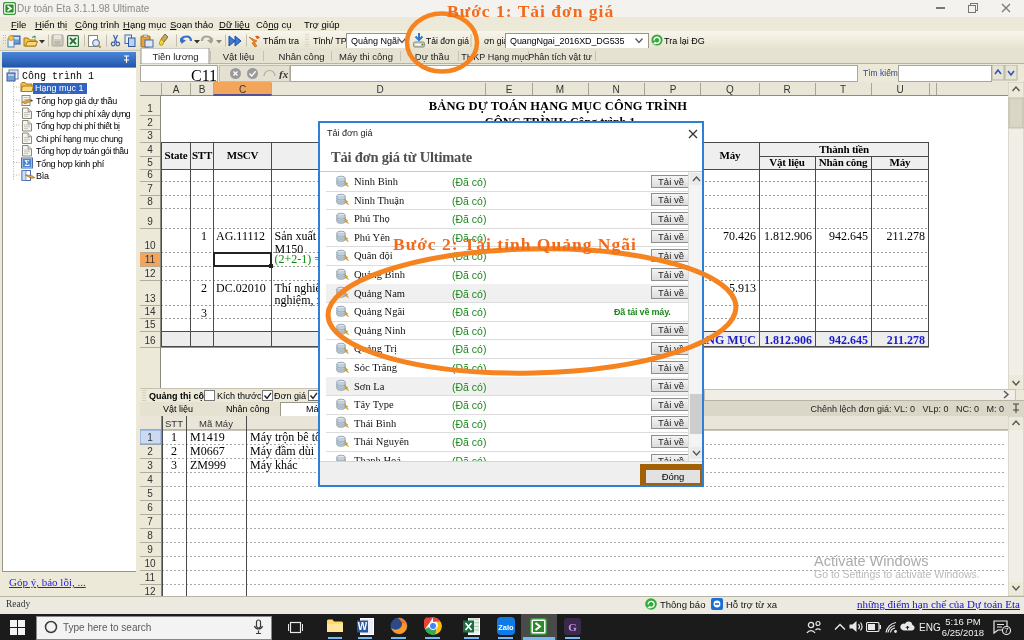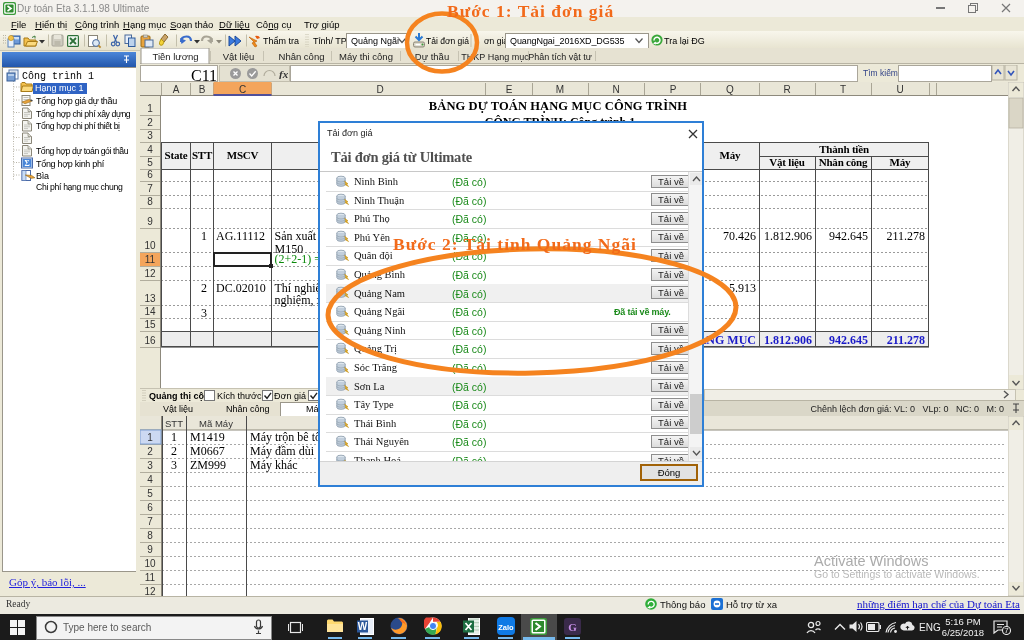--- a/index.html
+++ b/index.html
@@ -212,21 +212,21 @@
   <rect x="1" y="0.5" width="8.5" height="10" fill="#fff" stroke="#4a6aa8"></rect>
   <path d="M1 0.5 h4 v10 h-4 Z" fill="#c8dcf4" stroke="#4a6aa8" stroke-width="0.6"></path>
   <path d="M5 4 l5.5 3 l2 3.5 l-3.6 -1 Z" fill="#e8a33d" stroke="#9a6a14" stroke-width="0.6" transform="rotate(-25 7 6)"></path>
  </g>
 </svg>
 <div class="a nosel" style="left:22px;top:71px;font-size:10px;font-family:Liberation Mono, monospace;">Công trình 1</div>
 <div class="a nosel" style="left:33px;top:83px;background:#2f63c4;color:#fff;padding:0 3px 1px 2px;font-size:9px;">Hạng mục 1</div>
 <div class="a nosel" style="left:36px;top:96px;font-size:9px;letter-spacing:-0.3px;">Tổng hợp giá dự thầu</div>
 <div class="a nosel" style="left:36px;top:108.5px;font-size:8.7px;letter-spacing:-0.4px;">Tổng hợp chi phí xây dựng</div>
 <div class="a nosel" style="left:36px;top:121px;font-size:8.7px;letter-spacing:-0.4px;">Tổng hợp chi phí thiết bị</div>
-<div class="a nosel" style="left:36px;top:133.5px;font-size:8.7px;letter-spacing:-0.35px;margin-top:48px;">Chi phí hạng mục chung</div>
+<div class="a nosel" style="left:36px;top:133.5px;font-size:8.7px;letter-spacing:-0.35px;">Chi phí hạng mục chung</div>
 <div class="a nosel" style="left:36px;top:146px;font-size:8.7px;letter-spacing:-0.45px;">Tổng hợp dự toán gói thầu</div>
 <div class="a nosel" style="left:36px;top:158.5px;font-size:9px;letter-spacing:-0.3px;">Tổng hợp kinh phí</div>
 <div class="a nosel" style="left:36px;top:171px;font-size:9px;letter-spacing:-0.3px;">Bìa</div>
 <div class="a" style="left:136px;top:52px;width:4px;height:520px;background:#ece9d8;"></div>
 <div class="a nosel ser" style="left:9px;top:576px;font-size:11px;color:#2222dd;text-decoration:underline;">Góp ý, báo lỗi, ...</div>
 
 <div class="a" style="left:140px;top:48px;width:884px;height:16px;background:#ece9d8;"></div>
 <svg class="a" style="left:140px;top:48px;" width="884" height="16" font-family="Liberation Sans">
  <rect x="0" y="0" width="884" height="16" fill="#e6e2d2"></rect>
  <rect x="0" y="15" width="884" height="1" fill="#b8b4a4"></rect>
@@ -811,21 +811,21 @@
         <rect x="0" y="0" width="13" height="12" fill="#eaeaea"></rect>
         <path d="M3 8 l3.5 -4 l3.5 4" stroke="#555" stroke-width="1.3" fill="none"></path>
       </svg>
   <div class="a" style="left:1px;top:222px;width:12px;height:40px;background:#cdcdcd;"></div>
   <svg class="a" style="left:1px;top:275px;" width="13" height="13">
         <rect x="0" y="0" width="13" height="12" fill="#eaeaea"></rect>
         <path d="M3 4 l3.5 4 l3.5 -4" stroke="#555" stroke-width="1.3" fill="none"></path>
       </svg>
  </div>
  <div class="a" style="left:0;top:338px;width:382px;height:24px;background:#efefef;border-top:1px solid #d4d4d4;"></div>
- <div class="a nosel" style="left:320px;top:341px;width:54px;height:13px;background:#e2e2e2;border:2px solid #a16207;text-align:center;line-height:13px;font-size:9.5px;">Đóng</div>
+ <div class="a nosel" style="left:320px;top:341px;width:54px;height:13px;background:#e2e2e2;border:6px solid #a16207;text-align:center;line-height:13px;font-size:9.5px;">Đóng</div>
 </div>
 
 <svg class="a" style="left:0;top:0;pointer-events:none;" width="1024" height="640">
  <ellipse cx="442" cy="42.5" rx="35" ry="29" fill="none" stroke="#f5831f" stroke-width="4.5"></ellipse>
  <ellipse cx="532" cy="311" rx="204" ry="62" fill="none" stroke="#f5831f" stroke-width="5" transform="rotate(-1.2 532 311)"></ellipse>
  <text x="447" y="16.5" font-family="Liberation Serif" font-size="17.5" font-weight="bold" letter-spacing="1" fill="#f26a1a">Bước 1: Tải đơn giá</text>
  <text x="393" y="250" font-family="Liberation Serif" font-size="17.5" font-weight="bold" letter-spacing="1" fill="#f26a1a">Bước 2: Tải tỉnh Quảng Ngãi</text>
 </svg>
 
 </body></html>

